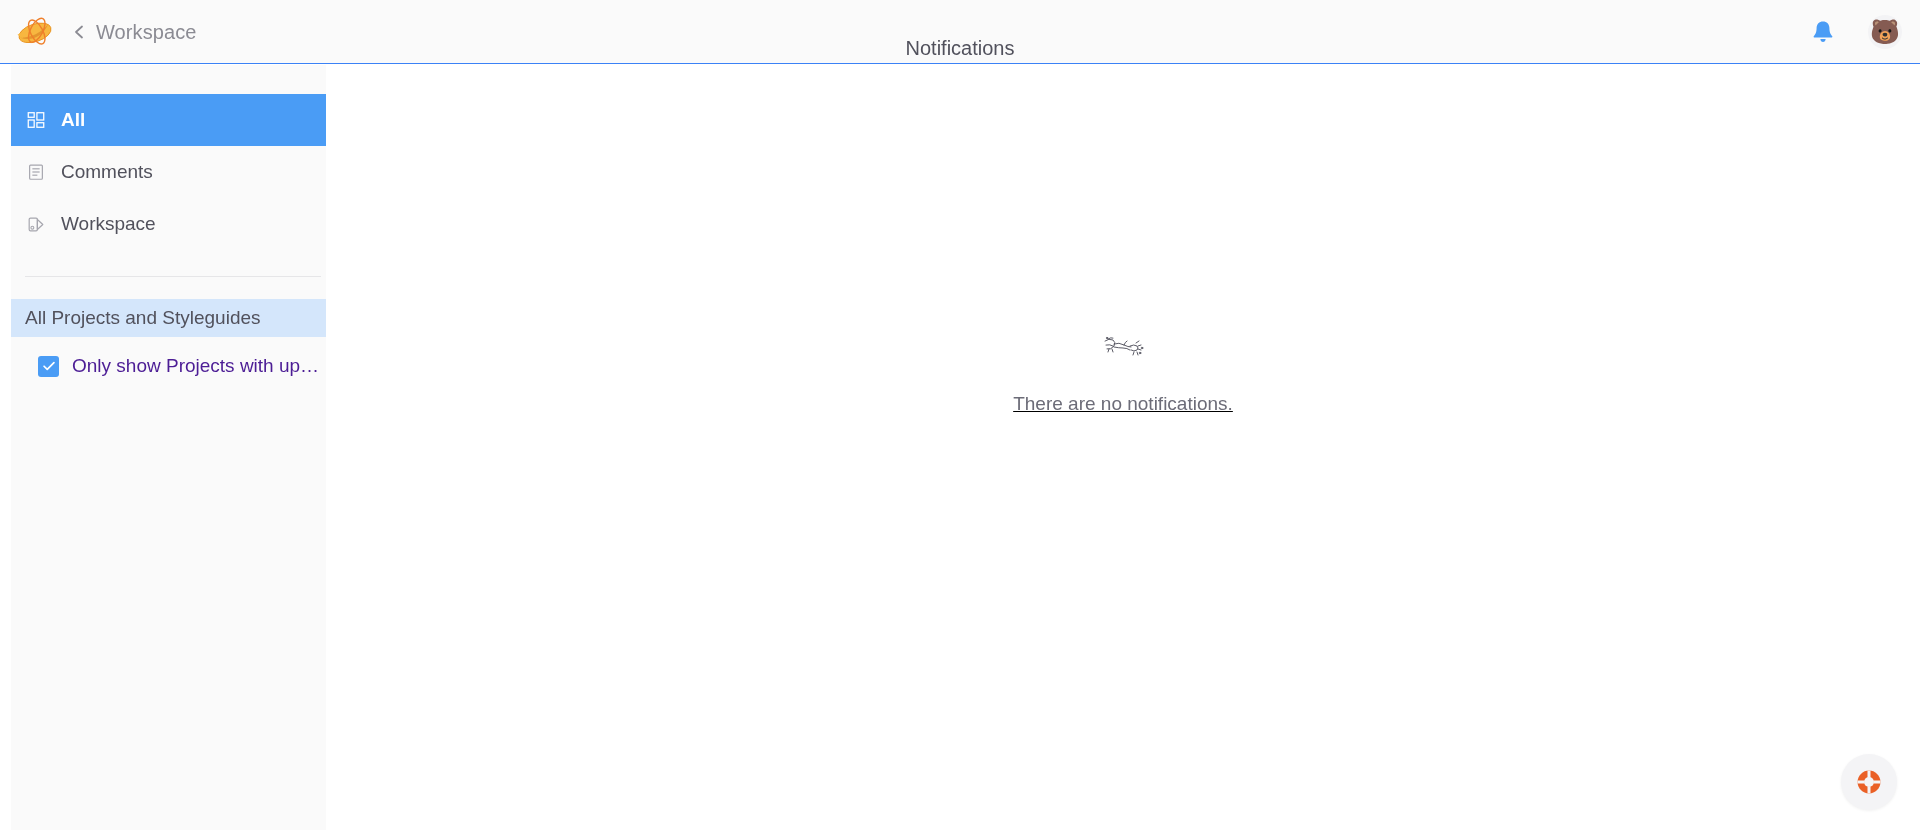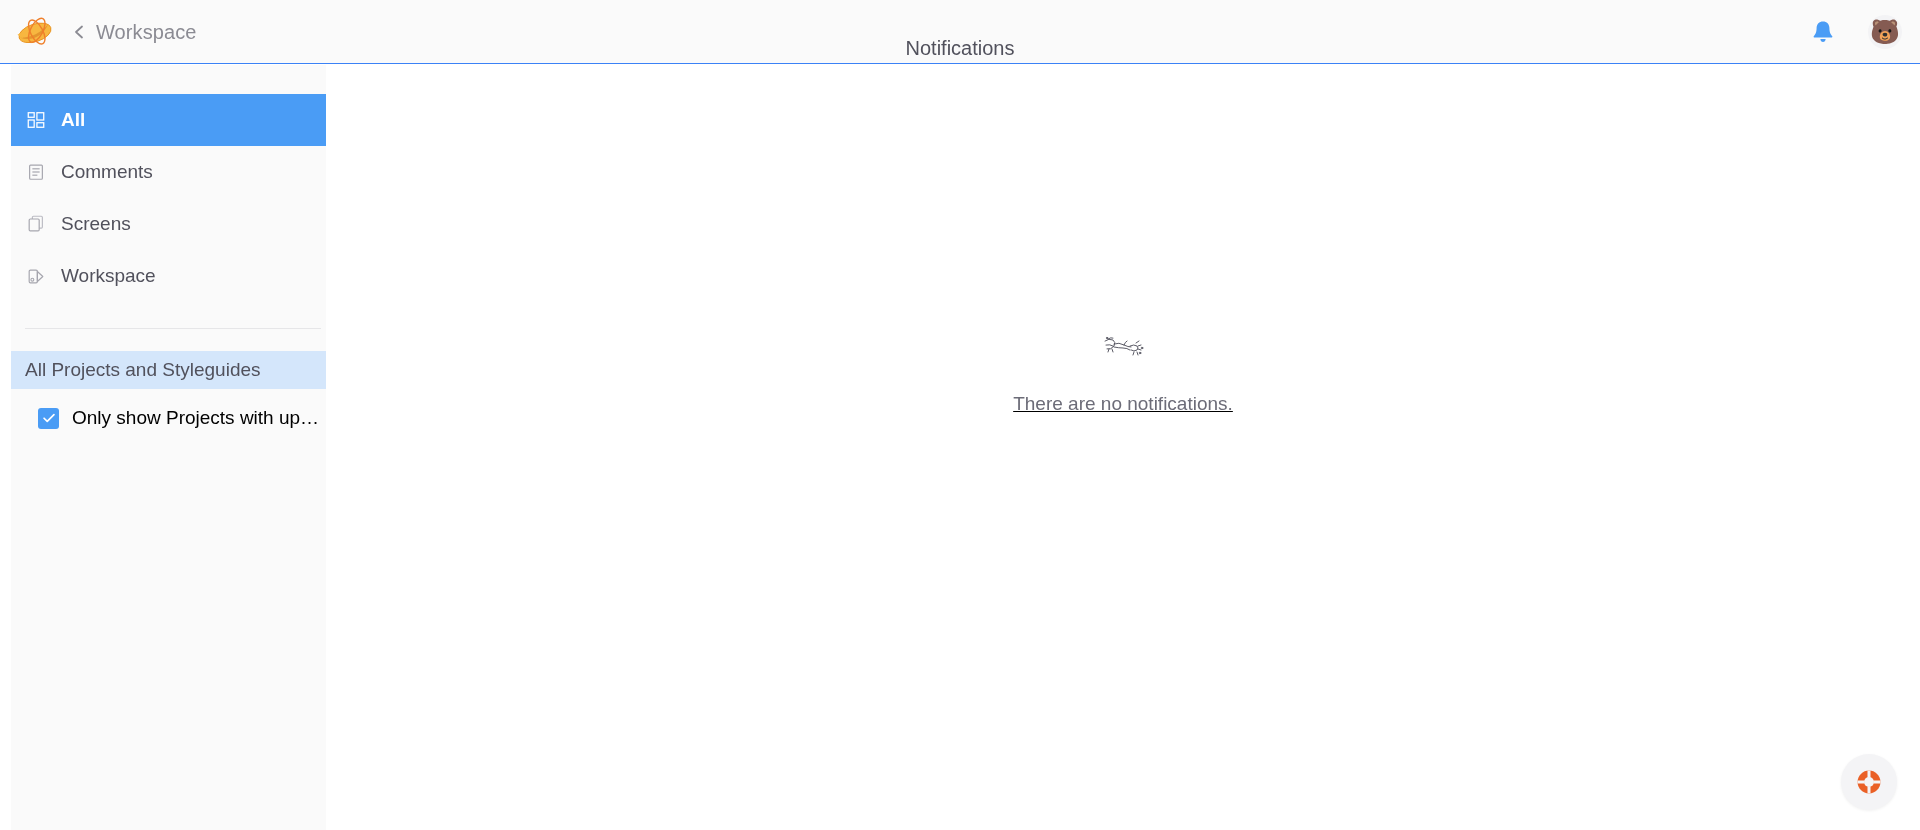--- a/index.html
+++ b/index.html
@@ -205,21 +205,21 @@
     background: #4a9cf5;
     display: flex;
     align-items: center;
     justify-content: center;
     flex: 0 0 auto;
     margin-right: 13px;
   }
 
   .filter-label {
     font-size: 19px;
-    color: #000000;
+    color: #4c1d95;
     white-space: nowrap;
     overflow: hidden;
     max-width: 250px;
   }
 
   
   .main {
     position: absolute;
     top: 65px;
     left: 326px;
@@ -327,29 +327,20 @@
         <svg viewBox="0 0 22 22" width="20" height="20">
           <rect x="4" y="3.5" width="14" height="15.5" rx="1" fill="none" stroke="#a6a6ae" stroke-width="1.3"></rect>
           <line x1="7" y1="7.5" x2="15" y2="7.5" stroke="#a6a6ae" stroke-width="1.3"></line>
           <line x1="7" y1="11" x2="15" y2="11" stroke="#a6a6ae" stroke-width="1.3"></line>
           <line x1="7" y1="14.5" x2="12.5" y2="14.5" stroke="#a6a6ae" stroke-width="1.3"></line>
         </svg>
       </span>
       <span class="nav-label">Comments</span>
     </div>
 
-    <div class="nav-item">
-      <span class="nav-icon">
-        <svg viewBox="0 0 22 22" width="20" height="20">
-          <rect x="7" y="2.5" width="11" height="13" rx="1.2" fill="none" stroke="#bcbcc4" stroke-width="1.3"></rect>
-          <rect x="3.5" y="5.5" width="11" height="13" rx="1.2" fill="#fafafa" stroke="#a6a6ae" stroke-width="1.3"></rect>
-        </svg>
-      </span>
-      <span class="nav-label">Screens</span>
-    </div>
 
     <div class="nav-item">
       <span class="nav-icon">
         <svg viewBox="0 0 22 22" width="20" height="20">
           <rect x="3.5" y="4.5" width="9" height="14" rx="1.4" fill="none" stroke="#a6a6ae" stroke-width="1.3"></rect>
           <circle cx="7" cy="15" r="1.6" fill="none" stroke="#a6a6ae" stroke-width="1.2"></circle>
           <path d="M12.5 6 L18.5 11.5 L12.5 17 Z" fill="none" stroke="#a6a6ae" stroke-width="1.3" stroke-linejoin="round"></path>
         </svg>
       </span>
       <span class="nav-label">Workspace</span>

